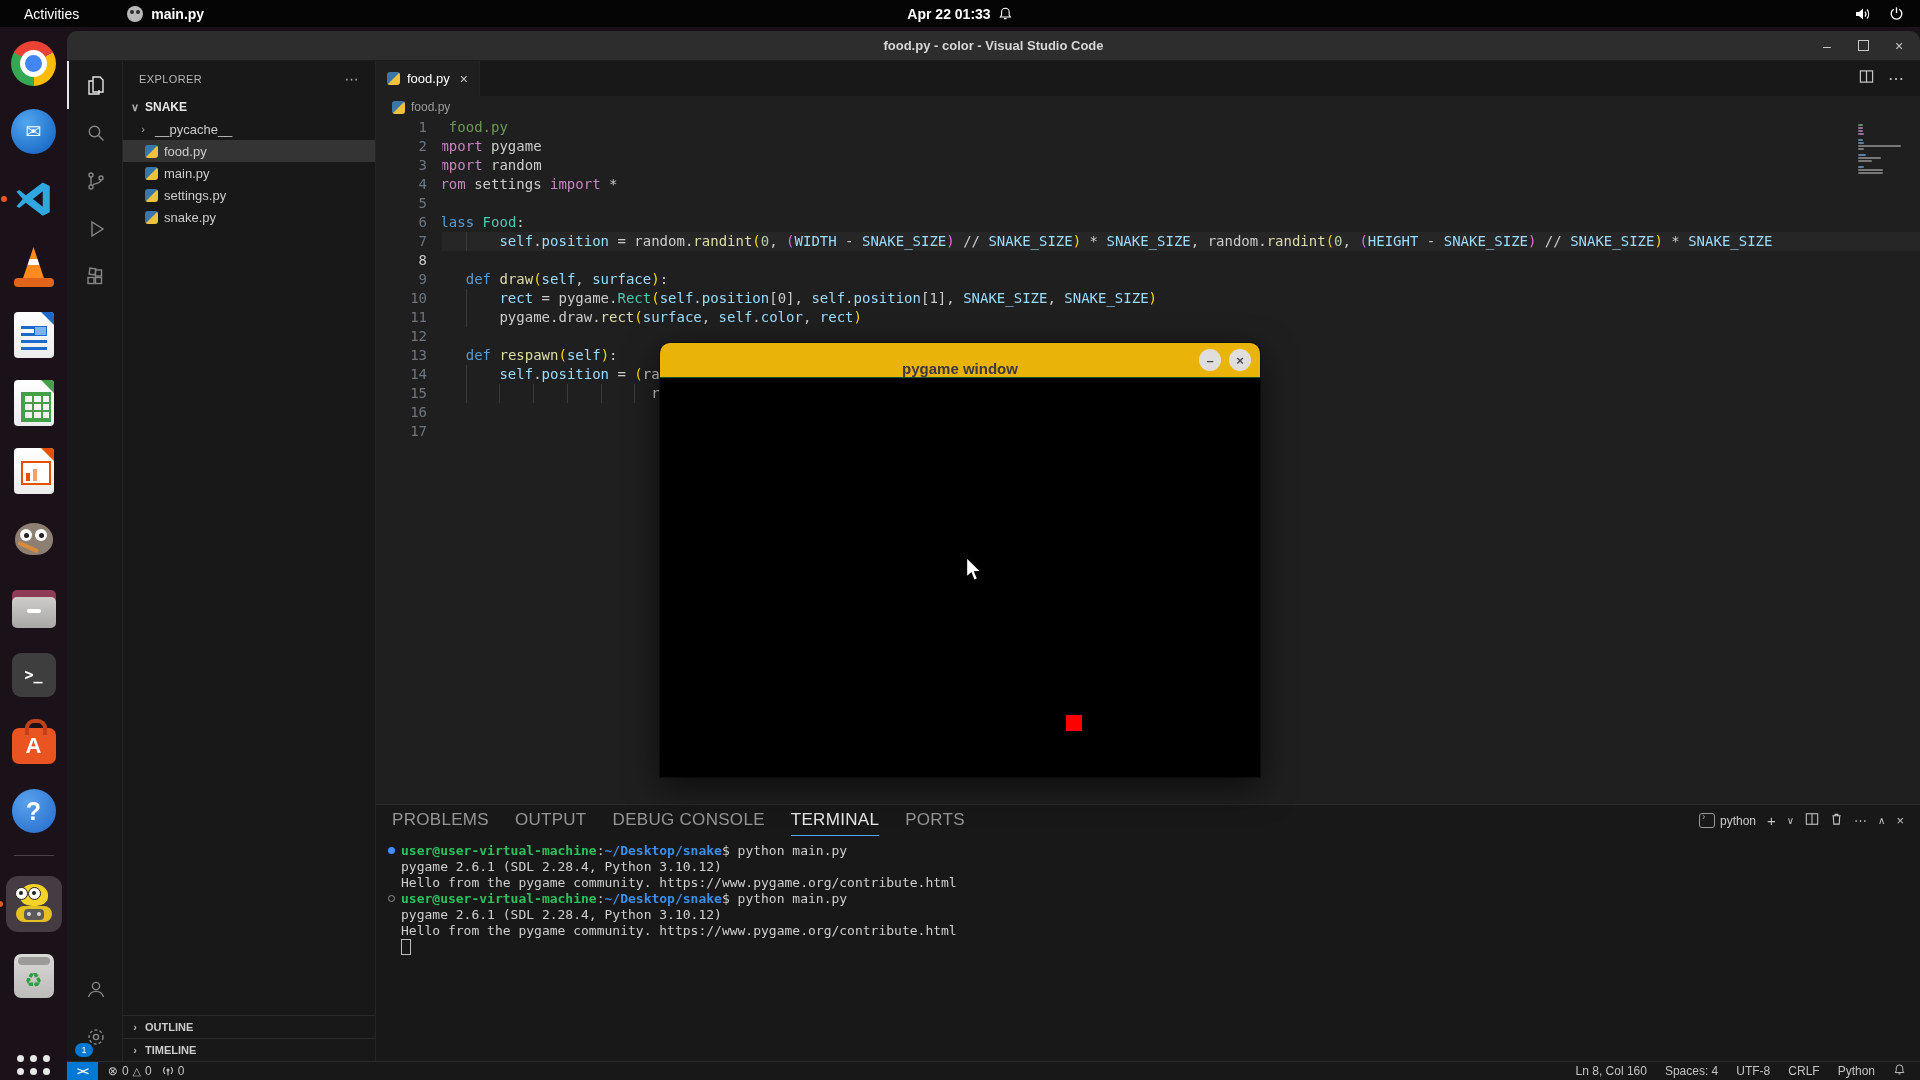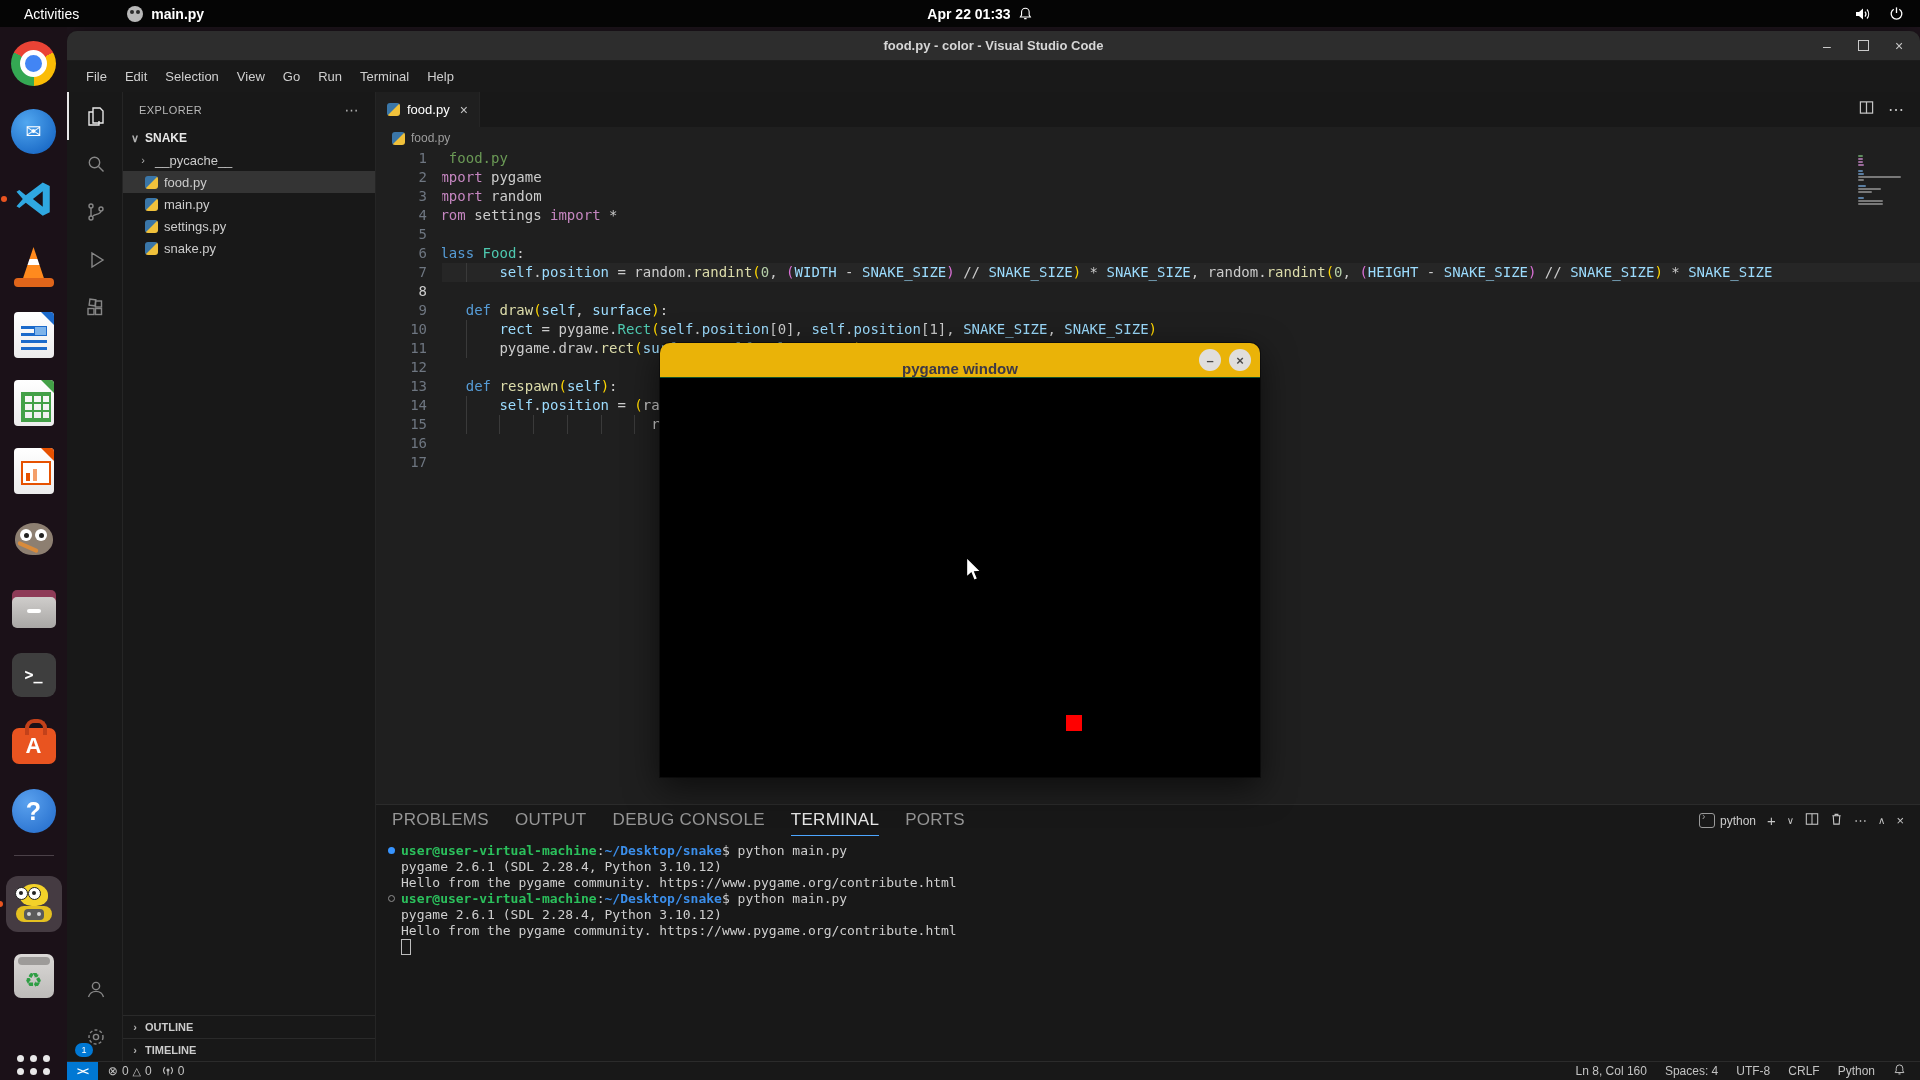--- a/index.html
+++ b/index.html
@@ -4,21 +4,21 @@
 <style>
   html,body{margin:0;padding:0;background:#120c10;}
   .screen{position:relative;width:1920px;height:1080px;overflow:hidden;background:#1f151d;font-family:"Liberation Sans",sans-serif;-webkit-font-smoothing:antialiased;}
   
   .topbar{position:absolute;left:0;top:0;width:1920px;height:27px;background:#050505;color:#fff;display:flex;align-items:center;font-size:14px;z-index:90;}
   .tb-activities{margin-left:16px;padding:0 8px;}
   .tb-app{display:flex;align-items:center;gap:8px;margin-left:40px;font-weight:700;}
   .tb-app-icon{width:16px;height:16px;border-radius:50%;background:#b9b9b9;position:relative;}
   .tb-app-icon::before,.tb-app-icon::after{content:'';position:absolute;top:4px;width:4px;height:4px;border-radius:50%;background:#2c2c2c;}
   .tb-app-icon::before{left:3px}.tb-app-icon::after{right:3px}
-  .tb-center{position:absolute;left:50%;transform:translateX(-50%);display:flex;align-items:flex-start;gap:8px;font-weight:700;margin-left:20px;}
+  .tb-center{position:absolute;left:50%;transform:translateX(-50%);display:flex;align-items:flex-start;gap:8px;font-weight:700;}
   .tb-right{margin-left:auto;margin-right:16px;display:flex;align-items:center;gap:18px;}
   .tb-right svg, .tb-center svg{display:block}
   
   .dock{position:absolute;left:0;top:27px;bottom:0;width:67px;background:#1b1118;display:flex;flex-direction:column;align-items:center;padding-top:12px;gap:20px;z-index:80;}
   .dock-item{position:relative;width:48px;height:48px;display:grid;place-items:center;flex:none;}
   .dock-item.running::before{content:'';position:absolute;left:-9px;top:50%;transform:translateY(-50%);width:6px;height:6px;border-radius:50%;background:#e95420;}
   .dock-item.active-app{width:56px;height:56px;background:#453b42;border-radius:12px;}
   .dock-divider{width:40px;height:1px;background:#4b4148;flex:none;}
   .ic-chrome{width:45px;height:45px;border-radius:50%;background:conic-gradient(from 300deg,#ea4335 0 120deg,#fbbc05 0 240deg,#34a853 0 360deg);display:grid;place-items:center;}
   .ic-chrome i{width:17px;height:17px;border-radius:50%;background:#4285f4;border:5px solid #fff;}
@@ -284,30 +284,20 @@
   <div class="vswin">
     <div class="vs-titlebar">
       <div class="vs-title">food.py - color - Visual Studio Code</div>
       <div class="win-controls">
         <span class="wc">–</span>
         <span class="wc">
             <span class="sq"></span>
           </span>
         <span class="wc">×</span>
       </div>
-    </div>
-    <div class="vs-menubar">
-      <span class="menu-item">File</span>
-      <span class="menu-item">Edit</span>
-      <span class="menu-item">Selection</span>
-      <span class="menu-item">View</span>
-      <span class="menu-item">Go</span>
-      <span class="menu-item">Run</span>
-      <span class="menu-item">Terminal</span>
-      <span class="menu-item">Help</span>
     </div>
     <div class="vs-body">
 
       <div class="activitybar">
         <div class="ab-item active">
           <svg width="24" height="24" viewBox="0 0 24 24">
               <path d="M9 4h7l3 3v12H9z"></path>
               <path d="M9 8H5v13h10v-4"></path>
             </svg>
         </div>

